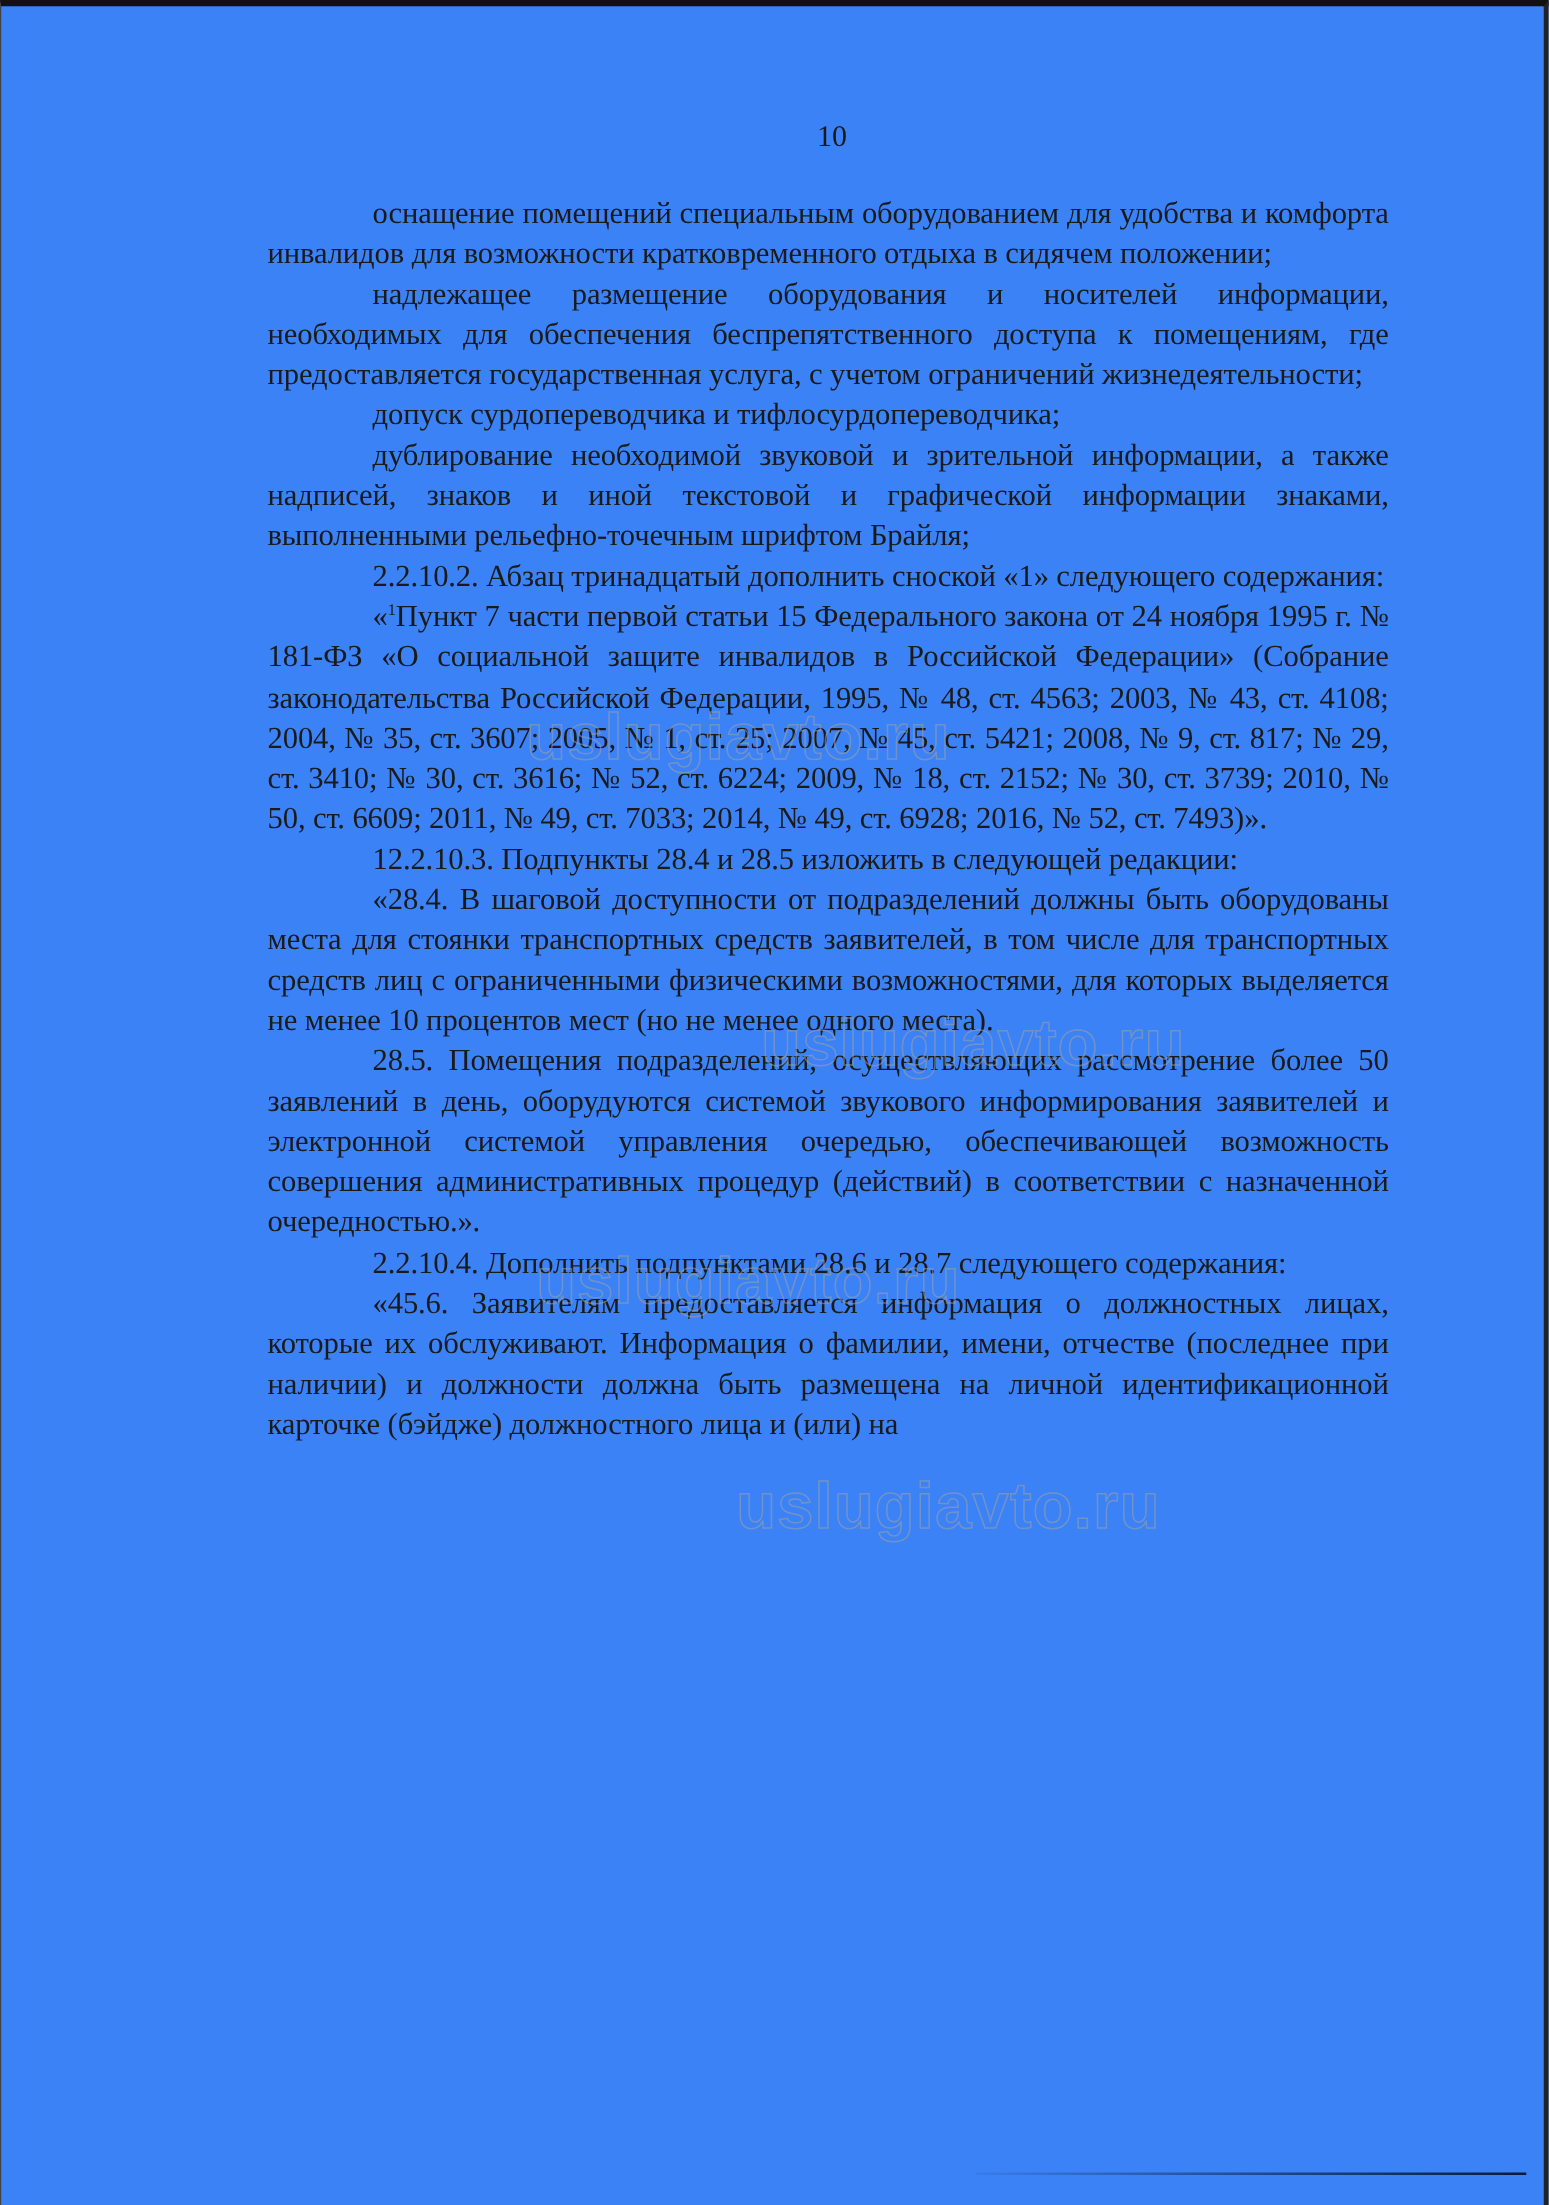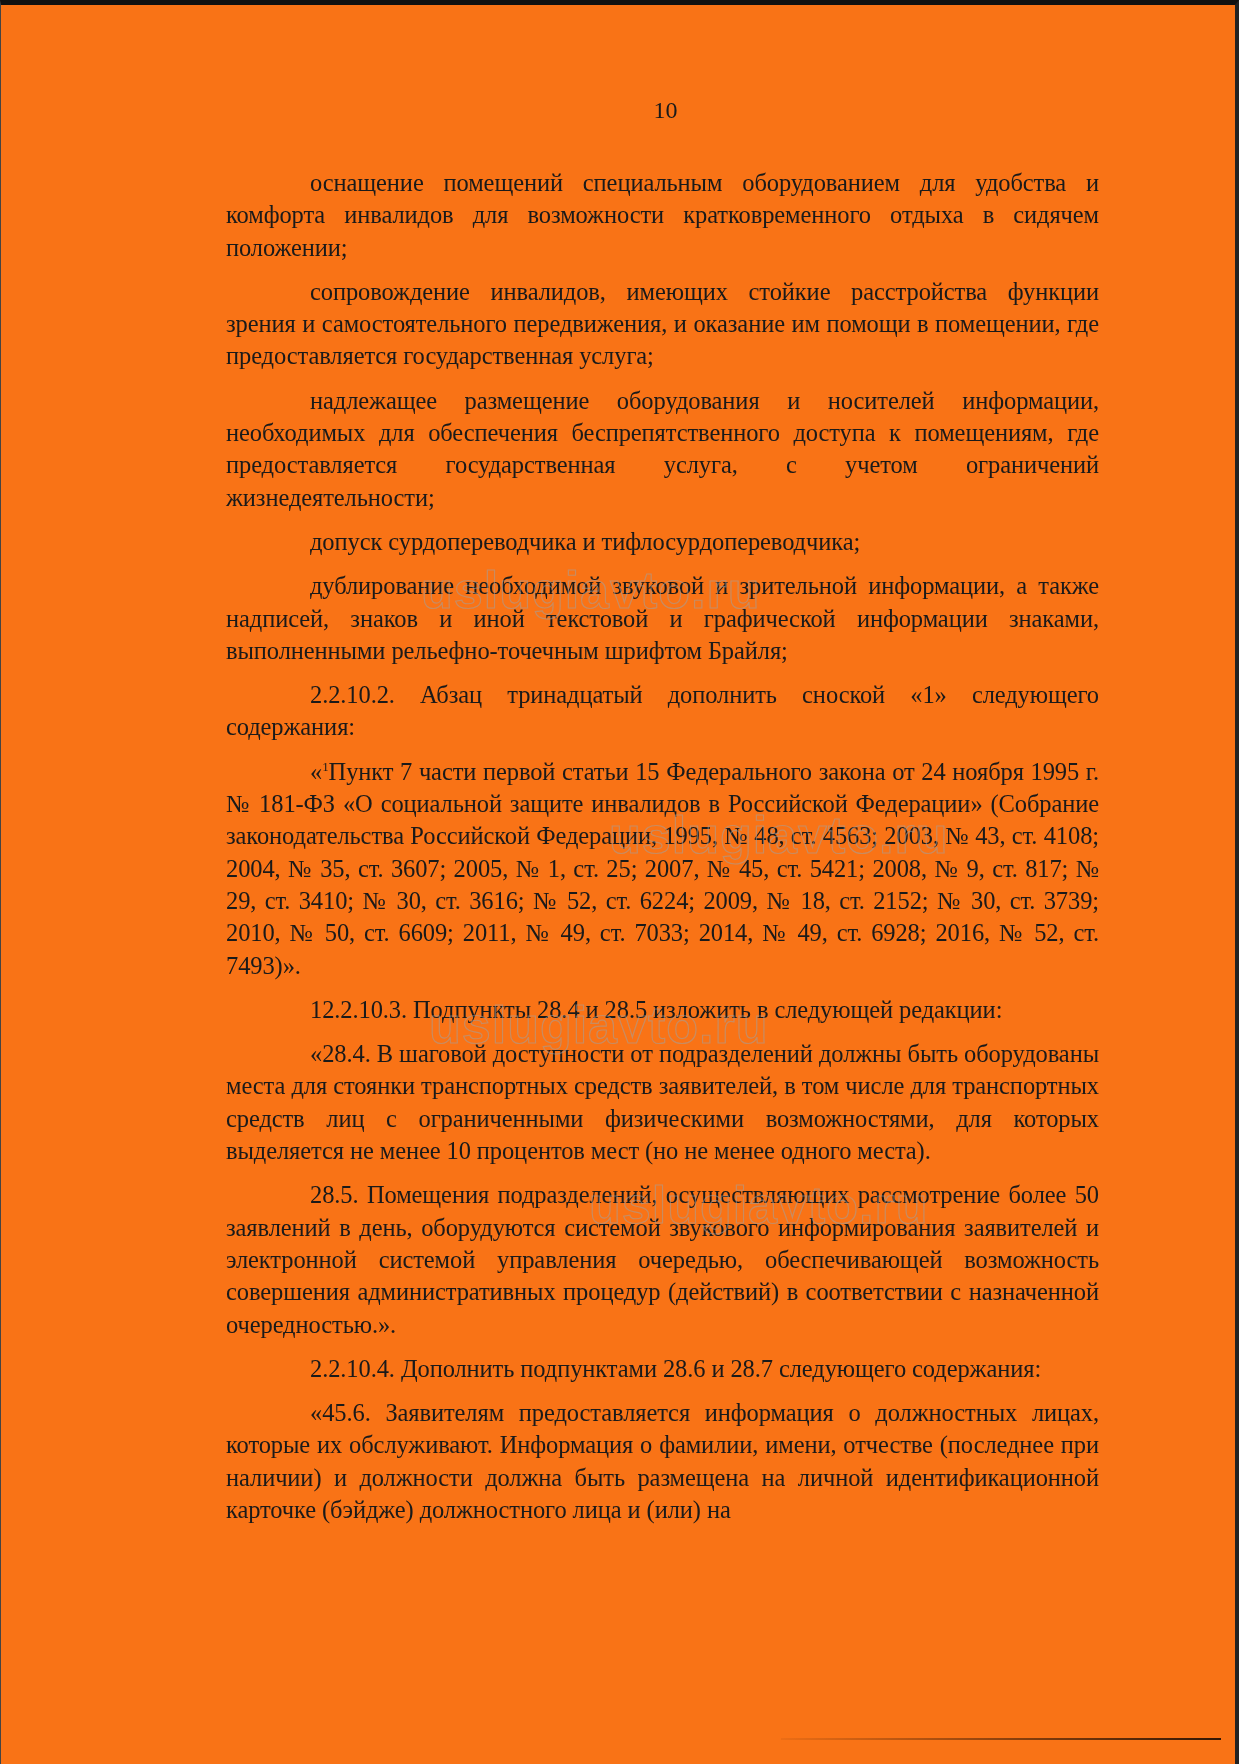--- a/index.html
+++ b/index.html
@@ -1,56 +1,55 @@
 <!DOCTYPE html>
 <html><head>
 <meta charset="utf-8">
 <style>
   html, body { margin: 0; padding: 0; background: #ffffff; }
   body { width: 1239px; height: 1764px; position: relative; overflow: hidden; }
   .page {
     position: absolute; left: 0; top: 0; width: 1239px; height: 1764px;
-    background: #f97316;
+    background: #3b82f6;
     box-sizing: border-box;
     border-top: 5px solid #111;
     border-right: 4px solid #222;
     border-left: 1px solid #444;
   }
   .scan-line-bottom {
     position: absolute; left: 780px; width: 440px; top: 1733px; height: 2px;
     background: linear-gradient(to right, rgba(0,0,0,0.05), rgba(0,0,0,0.5) 60%, rgba(0,0,0,0.8));
   }
   .page-number {
     position: absolute; top: 92px; left: 0; width: 1329px; text-align: center;
     font-family: "Liberation Serif", serif; font-size: 24px; color: #1a1a1a;
   }
   .body-text {
     position: absolute; left: 213px; top: 150px; width: 897px;
     font-family: "Liberation Serif", serif; font-size: 24.5px; line-height: 32.3px;
     color: #1a1a1a; text-align: justify;
     letter-spacing: -0.1px;
   }
-  .body-text p { margin: 12px; text-indent: 84px; }
+  .body-text p { margin: 0; text-indent: 84px; }
   sup { font-size: 13px; line-height: 0; vertical-align: super; }
   .watermark {
     position: absolute;
     font-family: "Liberation Sans", sans-serif; font-size: 52px; font-weight: bold;
     color: transparent; -webkit-text-stroke: 1.2px rgba(160,160,160,0.55);
     letter-spacing: 1px; pointer-events: none; white-space: nowrap; margin-left: 48px;
   }
 </style>
 </head>
 <body>
 
 <div class="page">
   <div class="page-number">10</div>
 
   <div class="body-text">
     <p>оснащение помещений специальным оборудованием для удобства и комфорта инвалидов для возможности кратковременного отдыха в сидячем положении;</p>
-    <p>сопровождение инвалидов, имеющих стойкие расстройства функции зрения и самостоятельного передвижения, и оказание им помощи в помещении, где предоставляется государственная услуга;</p>
     <p>надлежащее размещение оборудования и носителей информации, необходимых для обеспечения беспрепятственного доступа к помещениям, где предоставляется государственная услуга, с учетом ограничений жизнедеятельности;</p>
     <p>допуск сурдопереводчика и тифлосурдопереводчика;</p>
     <p>дублирование необходимой звуковой и зрительной информации, а также надписей, знаков и иной текстовой и графической информации знаками, выполненными рельефно-точечным шрифтом Брайля;</p>
     <p>2.2.10.2. Абзац тринадцатый дополнить сноской «1» следующего содержания:</p>
     <p><span>«</span><sup>1</sup><span>Пункт 7 части первой статьи 15 Федерального закона от 24 ноября 1995 г. № 181-ФЗ «О социальной защите инвалидов в Российской Федерации» (Собрание законодательства Российской Федерации, 1995, № 48, ст. 4563; 2003, № 43, ст. 4108; 2004, № 35, ст. 3607; 2005, № 1, ст. 25; 2007, № 45, ст. 5421; 2008, № 9, ст. 817; № 29, ст. 3410; № 30, ст. 3616; № 52, ст. 6224; 2009, № 18, ст. 2152; № 30, ст. 3739; 2010, № 50, ст. 6609; 2011, № 49, ст. 7033; 2014, № 49, ст. 6928; 2016, № 52, ст. 7493)».</span></p>
     <p>12.2.10.3. Подпункты 28.4 и 28.5 изложить в следующей редакции:</p>
     <p>«28.4. В шаговой доступности от подразделений должны быть оборудованы места для стоянки транспортных средств заявителей, в том числе для транспортных средств лиц с ограниченными физическими возможностями, для которых выделяется не менее 10 процентов мест (но не менее одного места).</p>
     <p>28.5. Помещения подразделений, осуществляющих рассмотрение более 50 заявлений в день, оборудуются системой звукового информирования заявителей и электронной системой управления очередью, обеспечивающей возможность совершения административных процедур (действий) в соответствии с назначенной очередностью.».</p>
     <p>2.2.10.4. Дополнить подпунктами 28.6 и 28.7 следующего содержания:</p>
     <p>«45.6. Заявителям предоставляется информация о должностных лицах, которые их обслуживают. Информация о фамилии, имени, отчестве (последнее при наличии) и должности должна быть размещена на личной идентификационной карточке (бэйдже) должностного лица и (или) на</p>

